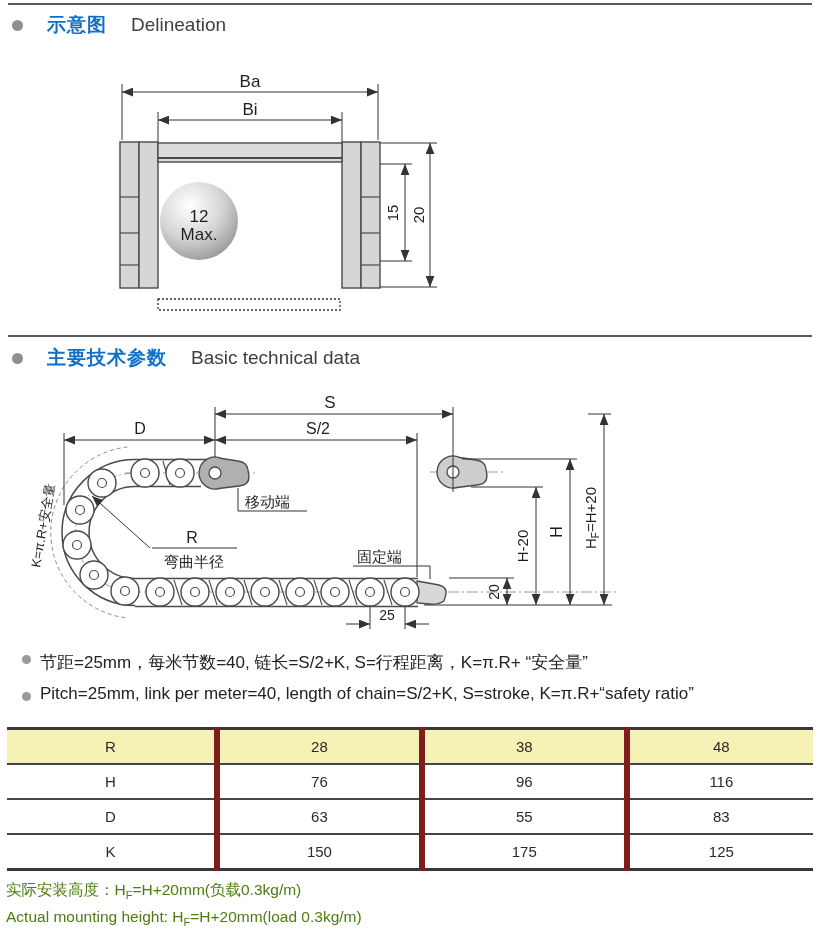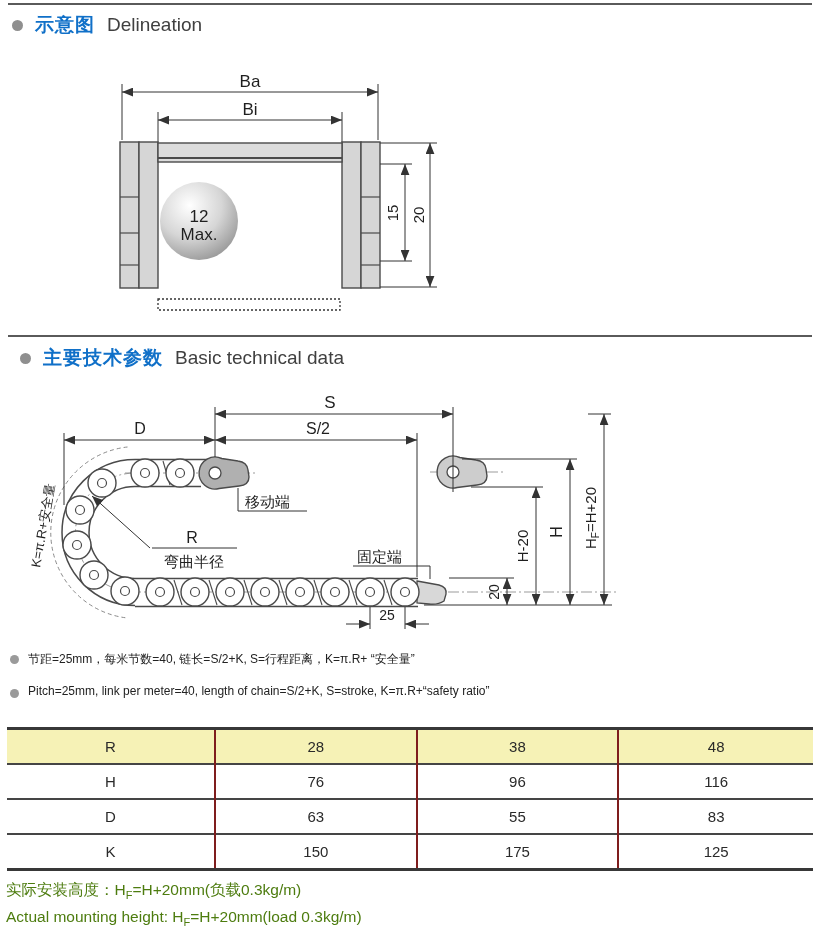--- a/index.html
+++ b/index.html
@@ -1,32 +1,32 @@
 <!DOCTYPE html>
 <html><head>
 <meta charset="utf-8">
 <style>
   html,body { margin:0; padding:0; background:#ffffff; }
   .page {
     position:relative; width:820px; height:940px; background:#fff;
     font-family:"Liberation Sans", sans-serif; overflow:hidden;
   }
   .rule { position:absolute; left:8px; width:804px; height:2px; background:#5a5a5a; }
-  .sec-header { position:absolute; display:flex; align-items:center; gap:12px; }
+  .sec-header { position:absolute; display:flex; align-items:center; gap:24px; }
   .sec-bullet { width:11px; height:11px; border-radius:50%; background:#8f8f8f; flex:0 0 auto; }
   .sec-zh { color:#1070c8; font-weight:bold; font-size:19px; letter-spacing:1px; }
   .sec-en { color:#404040; font-size:19px; }
   svg text { fill:#1f1f1f; font-family:"Liberation Sans", sans-serif; }
-  .note { position:absolute; left:10px; display:flex; align-items:flex-start; gap:9px;
-          font-size:12px; color:#222; }
+  .note { position:absolute; left:22px; display:flex; align-items:flex-start; gap:9px;
+          font-size:17px; color:#222; }
   .note-bullet { width:9px; height:9px; border-radius:50%; background:#9a9a9a; margin-top:4px; flex:0 0 auto; }
   .data-table { position:absolute; left:7px; top:727px; width:806px; border-collapse:collapse;
                 border-top:3px solid #383838; border-bottom:3px solid #383838; }
   .data-table td { height:31px; text-align:center; font-size:15px; color:#2a2a2a;
-                   border-left:2px solid #7f1d1d; }
+                   border-left:6px solid #7f1d1d; }
   .data-table td:first-child { border-left:none; width:205px; }
   .data-table tr + tr td { border-top:2px solid #454545; }
   .data-table tr.hdr td { background:#f6f2b6; border-bottom:1px solid #383838; }
   .footer { position:absolute; left:6px; top:879px; font-size:15.5px; color:#4d7c0f; line-height:22px; }
   .footer sub { font-size:11px; }
 </style>
 </head>
 <body>
 
 <div class="page">
@@ -99,21 +99,21 @@
       <line x1="380" y1="83" x2="437" y2="83"></line>
       <line x1="380" y1="227" x2="437" y2="227"></line>
       <line x1="430" y1="83" x2="430" y2="227" marker-start="url(#arr)" marker-end="url(#arr)"></line>
     </g>
     <text x="424" y="155" font-size="15" text-anchor="middle" transform="rotate(-90 424 155)">20</text>
 
     <rect x="158" y="239" width="182" height="11" fill="none" stroke="#333" stroke-width="1.3" stroke-dasharray="2 2"></rect>
   </svg>
 
   <div class="rule" style="top:335px;"></div>
-  <div class="sec-header" style="top:345px; left:20px;">
+  <div class="sec-header" style="top:345px; left:12px;">
     <span class="sec-bullet"></span>
     <span class="sec-zh">主要技术参数</span>
     <span class="sec-en">Basic technical data</span>
   </div>
 
   <svg style="position:absolute; top:378px; left:0;" width="820" height="272" viewBox="0 0 820 272">
     <defs>
       <path id="bracket" d="M 6.8,-14.5 A 16 16 0 1 0 4.1,15.5 L 24,13 Q 34,12 34,4 L 33,-3 Q 32,-11 23,-12 Z"></path>
     </defs>
 

